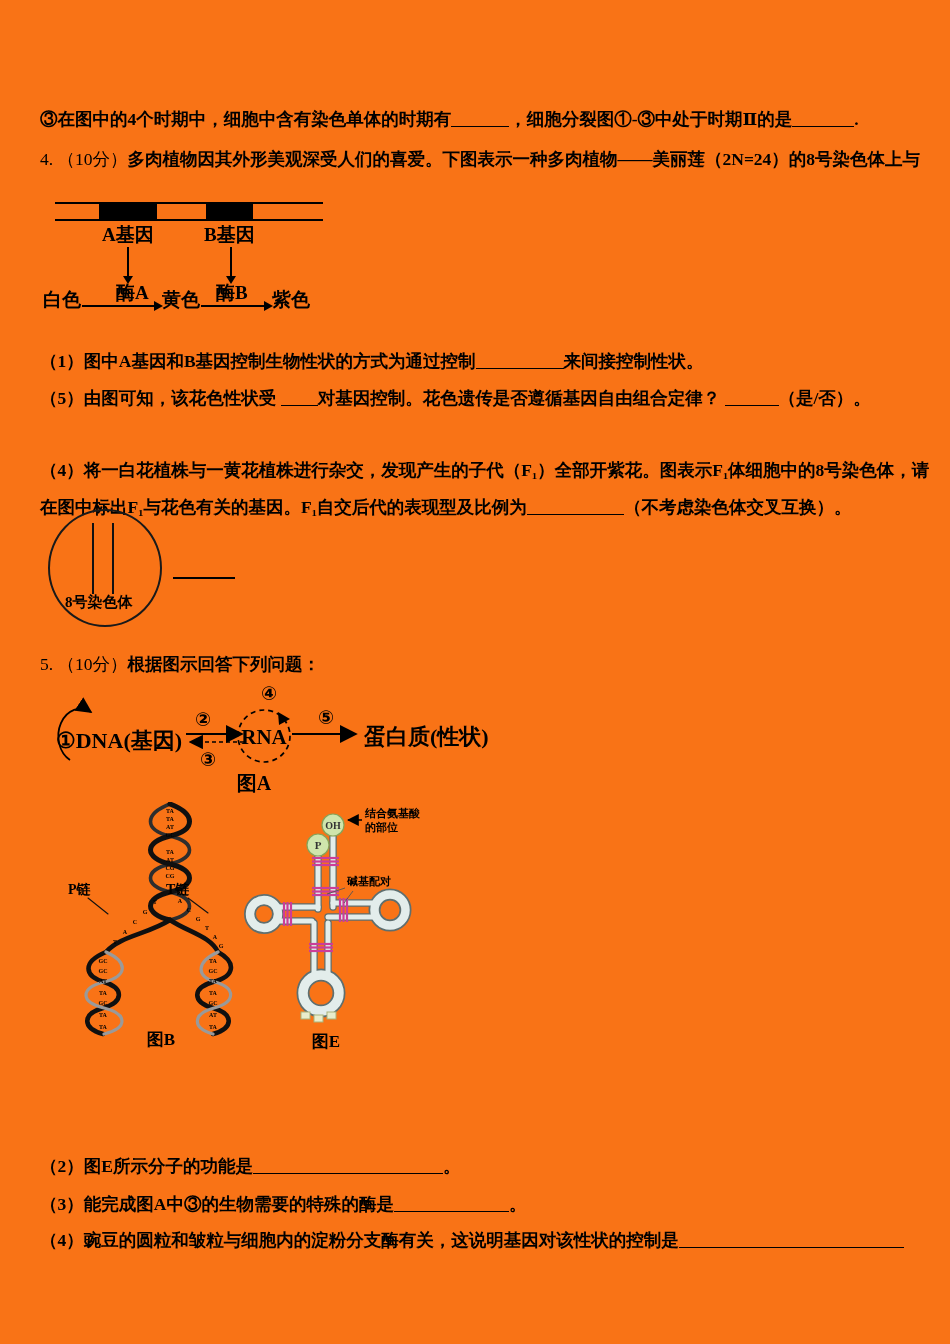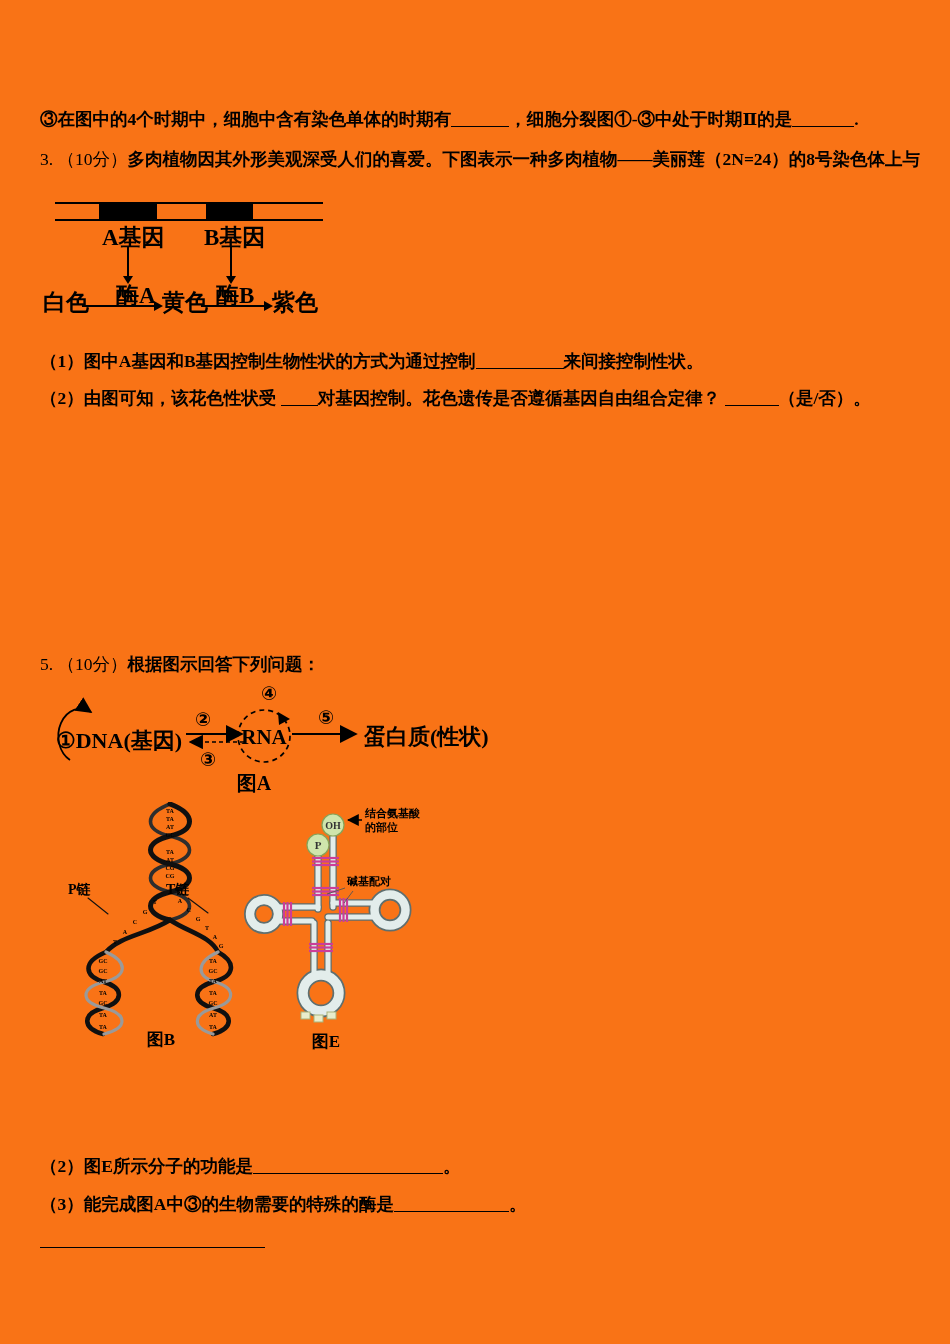--- a/index.html
+++ b/index.html
@@ -7,21 +7,21 @@
         font-family:"Liberation Serif","DejaVu Serif",serif;color:#000;}
   .para{position:absolute;left:40px;width:895px;font-size:17.5px;font-weight:700;
         line-height:37px;white-space:nowrap;}
   .num{font-weight:400;}
   .bl{display:inline-block;height:14px;border-bottom:1.8px solid #000;vertical-align:-2px;}
   
   .chrom{position:absolute;left:40px;top:196px;width:360px;height:128px;}
   .cbar{position:absolute;left:15px;top:6px;width:268px;height:15px;
         border-top:2.5px solid #000;border-bottom:2.5px solid #000;}
   .cblk{position:absolute;top:0;height:100%;background:#000;}
-  .dlabel{position:absolute;font-size:23px;font-weight:700;}
+  .dlabel{position:absolute;font-size:19px;font-weight:700;}
   .varrow{position:absolute;width:2px;background:#000;}
   .varrow:after{content:"";position:absolute;bottom:-7px;left:-4px;
         border:5px solid transparent;border-top:8px solid #000;border-bottom:none;}
   .harrow{position:absolute;height:2px;background:#000;}
   .harrow:after{content:"";position:absolute;right:-7px;top:-4px;
         border:5px solid transparent;border-left:9px solid #000;border-right:none;}
   
   .ccell{position:absolute;left:40px;top:509px;width:260px;height:132px;}
   .bigcircle{position:absolute;left:8px;top:0;width:110px;height:114px;
         border:2px solid #1a1a1a;border-radius:50%;}
@@ -34,21 +34,21 @@
 </head>
 <body>
 
 <div class="page">
 
   <div class="para" style="top:101px">
     <span>③在图中的4个时期中，细胞中含有染色单体的时期有</span><span class="bl" style="width:58px"></span><span>，细胞分裂图①-③中处于时期Ⅱ的是</span><span class="bl" style="width:62px"></span><span>.</span>
   </div>
 
   <div class="para" style="top:141px">
-    <span class="num">3. （10分）</span><span>多肉植物因其外形美观深受人们的喜爱。下图表示一种多肉植物——美丽莲（2N=24）的8号染色体上与</span><br>
+    <span class="num">4. （10分）</span><span>多肉植物因其外形美观深受人们的喜爱。下图表示一种多肉植物——美丽莲（2N=24）的8号染色体上与</span><br>
   </div>
 
   <div class="chrom">
     <div class="cbar">
       <div class="cblk" style="left:44px;width:58px"></div>
       <div class="cblk" style="left:151px;width:47px"></div>
     </div>
     <div class="dlabel" style="left:62px;top:26px">A基因</div>
     <div class="dlabel" style="left:164px;top:26px">B基因</div>
     <div class="varrow" style="left:87px;top:51px;height:30px"></div>
@@ -59,23 +59,34 @@
     <div class="dlabel" style="left:122px;top:91px">黄色</div>
     <div class="dlabel" style="left:176px;top:84px">酶B</div>
     <div class="harrow" style="left:161px;top:109px;width:65px"></div>
     <div class="dlabel" style="left:232px;top:91px">紫色</div>
   </div>
 
   <div class="para" style="top:343px">
     <span>（1）图中A基因和B基因控制生物性状的方式为通过控制</span><span class="bl" style="width:88px"></span><span>来间接控制性状。</span>
   </div>
   <div class="para" style="top:380px">
-    <span>（2）由图可知，该花色性状受 </span><span class="bl" style="width:37px"></span><span>对基因控制。花色遗传是否遵循基因自由组合定律？ </span><span class="bl" style="width:54px"></span><span>（是/否）。</span>
-  </div>
-
+    <span>（5）由图可知，该花色性状受 </span><span class="bl" style="width:37px"></span><span>对基因控制。花色遗传是否遵循基因自由组合定律？ </span><span class="bl" style="width:54px"></span><span>（是/否）。</span>
+  </div>
+  <div class="para" style="top:452px">
+    <span>（4）将一白花植株与一黄花植株进行杂交，发现产生的子代（F₁）全部开紫花。图表示F₁体细胞中的8号染色体，请</span><br>
+    <span>在图中标出F₁与花色有关的基因。F₁自交后代的表现型及比例为</span><span class="bl" style="width:97px"></span><span>（不考虑染色体交叉互换）。</span>
+  </div>
+
+  <div class="ccell">
+    <div class="bigcircle"></div>
+    <div class="chromatid" style="left:52px"></div>
+    <div class="chromatid" style="left:72px"></div>
+    <div class="dlabel" style="left:25px;top:84px;font-size:15px">8号染色体</div>
+    <div class="blankline"></div>
+  </div>
 
   <div class="para" style="top:646px">
     <span class="num">5. （10分）</span><span>根据图示回答下列问题：</span>
   </div>
 
   <svg class="svgfig" style="left:40px;top:676px" width="640" height="122" viewBox="0 0 640 122">
     <defs>
       <marker id="mA" viewBox="0 0 10 10" refX="9" refY="5" markerWidth="9" markerHeight="9" orient="auto-start-reverse">
         <path d="M0,0 L10,5 L0,10 z" fill="#000"></path>
       </marker>
@@ -220,16 +231,16 @@
     <text class="svgtxt" x="88" y="252" font-size="17" text-anchor="middle">图E</text>
   </svg>
 
   <div class="para" style="top:1148px">
     <span>（2）图E所示分子的功能是</span><span class="bl" style="width:190px"></span><span>。</span>
   </div>
   <div class="para" style="top:1186px">
     <span>（3）能完成图A中③的生物需要的特殊的酶是</span><span class="bl" style="width:115px"></span><span>。</span>
   </div>
   <div class="para" style="top:1222px">
-    <span class="bl" style="width:225px"></span>
+    <span>（4）豌豆的圆粒和皱粒与细胞内的淀粉分支酶有关，这说明基因对该性状的控制是</span><span class="bl" style="width:225px"></span>
   </div>
 
 </div>
 
 </body></html>

